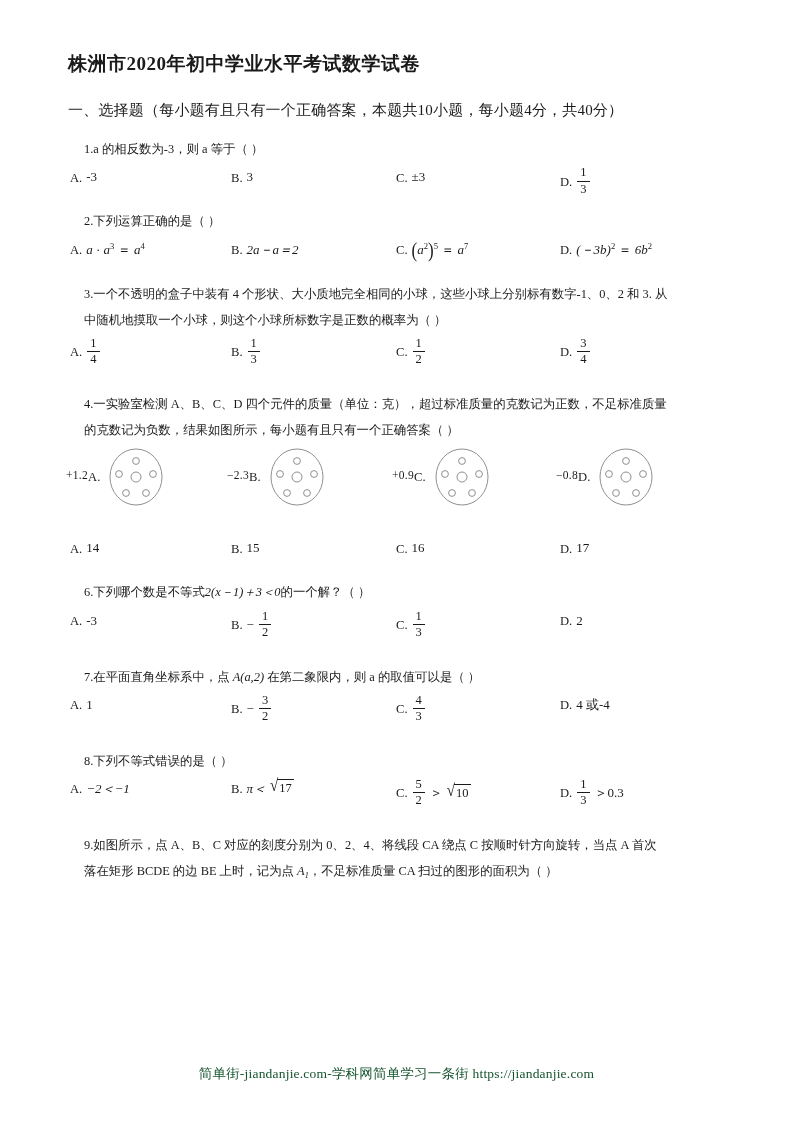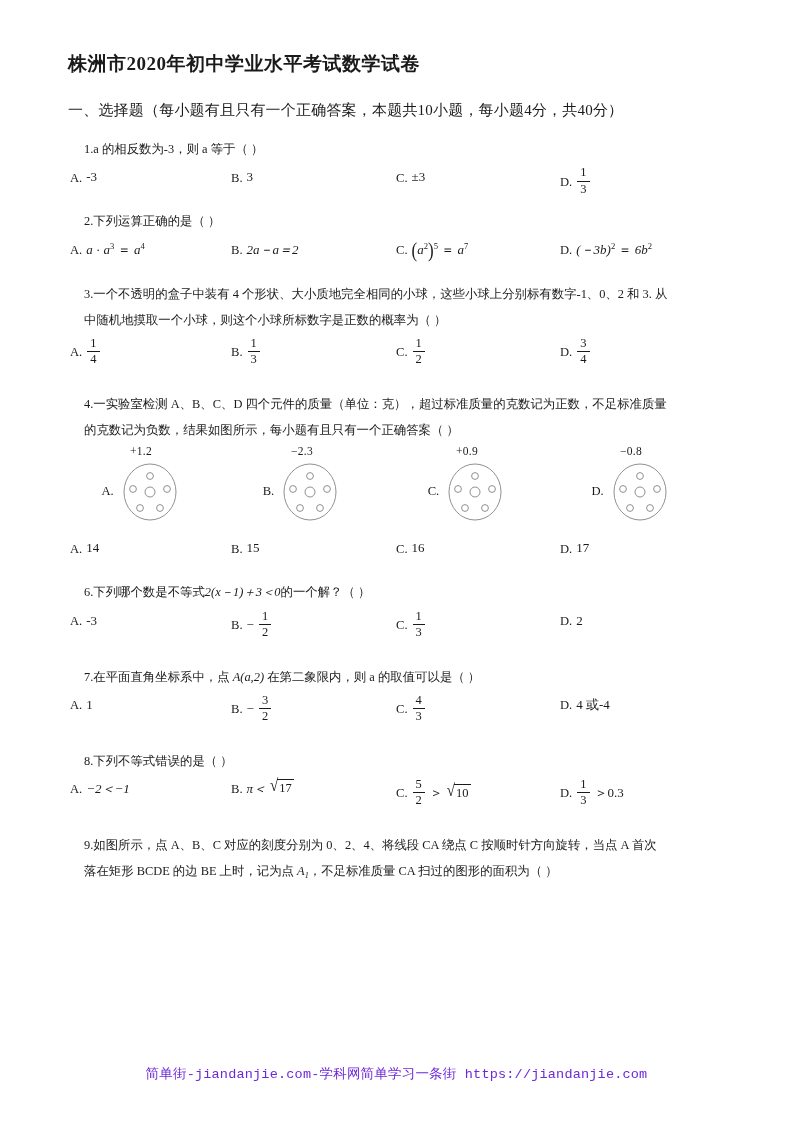--- a/index.html
+++ b/index.html
@@ -140,21 +140,21 @@
   .diagram-row {
     position: relative;
     height: 86px;
     margin: 4px 0 6px 0;
   }
   .diagram-item {
     position: absolute;
     top: 0;
     width: 150px;
     display: flex;
-    flex-direction: column;
+    flex-direction: row;
     align-items: center;
   }
   .di-a { left: -2px; }
   .di-b { left: 159px; }
   .di-c { left: 324px; }
   .di-d { left: 488px; }
   .di-value {
     font-size: 11.5px;
     line-height: 1;
     margin-bottom: 3px;
@@ -170,23 +170,23 @@
   }
   .di-svg { display: block; }
 
   
   .footer {
     position: absolute;
     left: 0;
     top: 1065px;
     width: 793px;
     text-align: center;
-    font-family: Liberation Mono, monospace;
+    font-family: Liberation Serif, serif;
     font-size: 13.5px;
-    color: #6d28d9;
+    color: #14532d;
     letter-spacing: 0.2px;
   }
 </style>
 </head>
 <body>
 
 <div class="page">
   <div class="content">
 
     <h1 class="doc-title">株洲市2020年初中学业水平考试数学试卷</h1>

